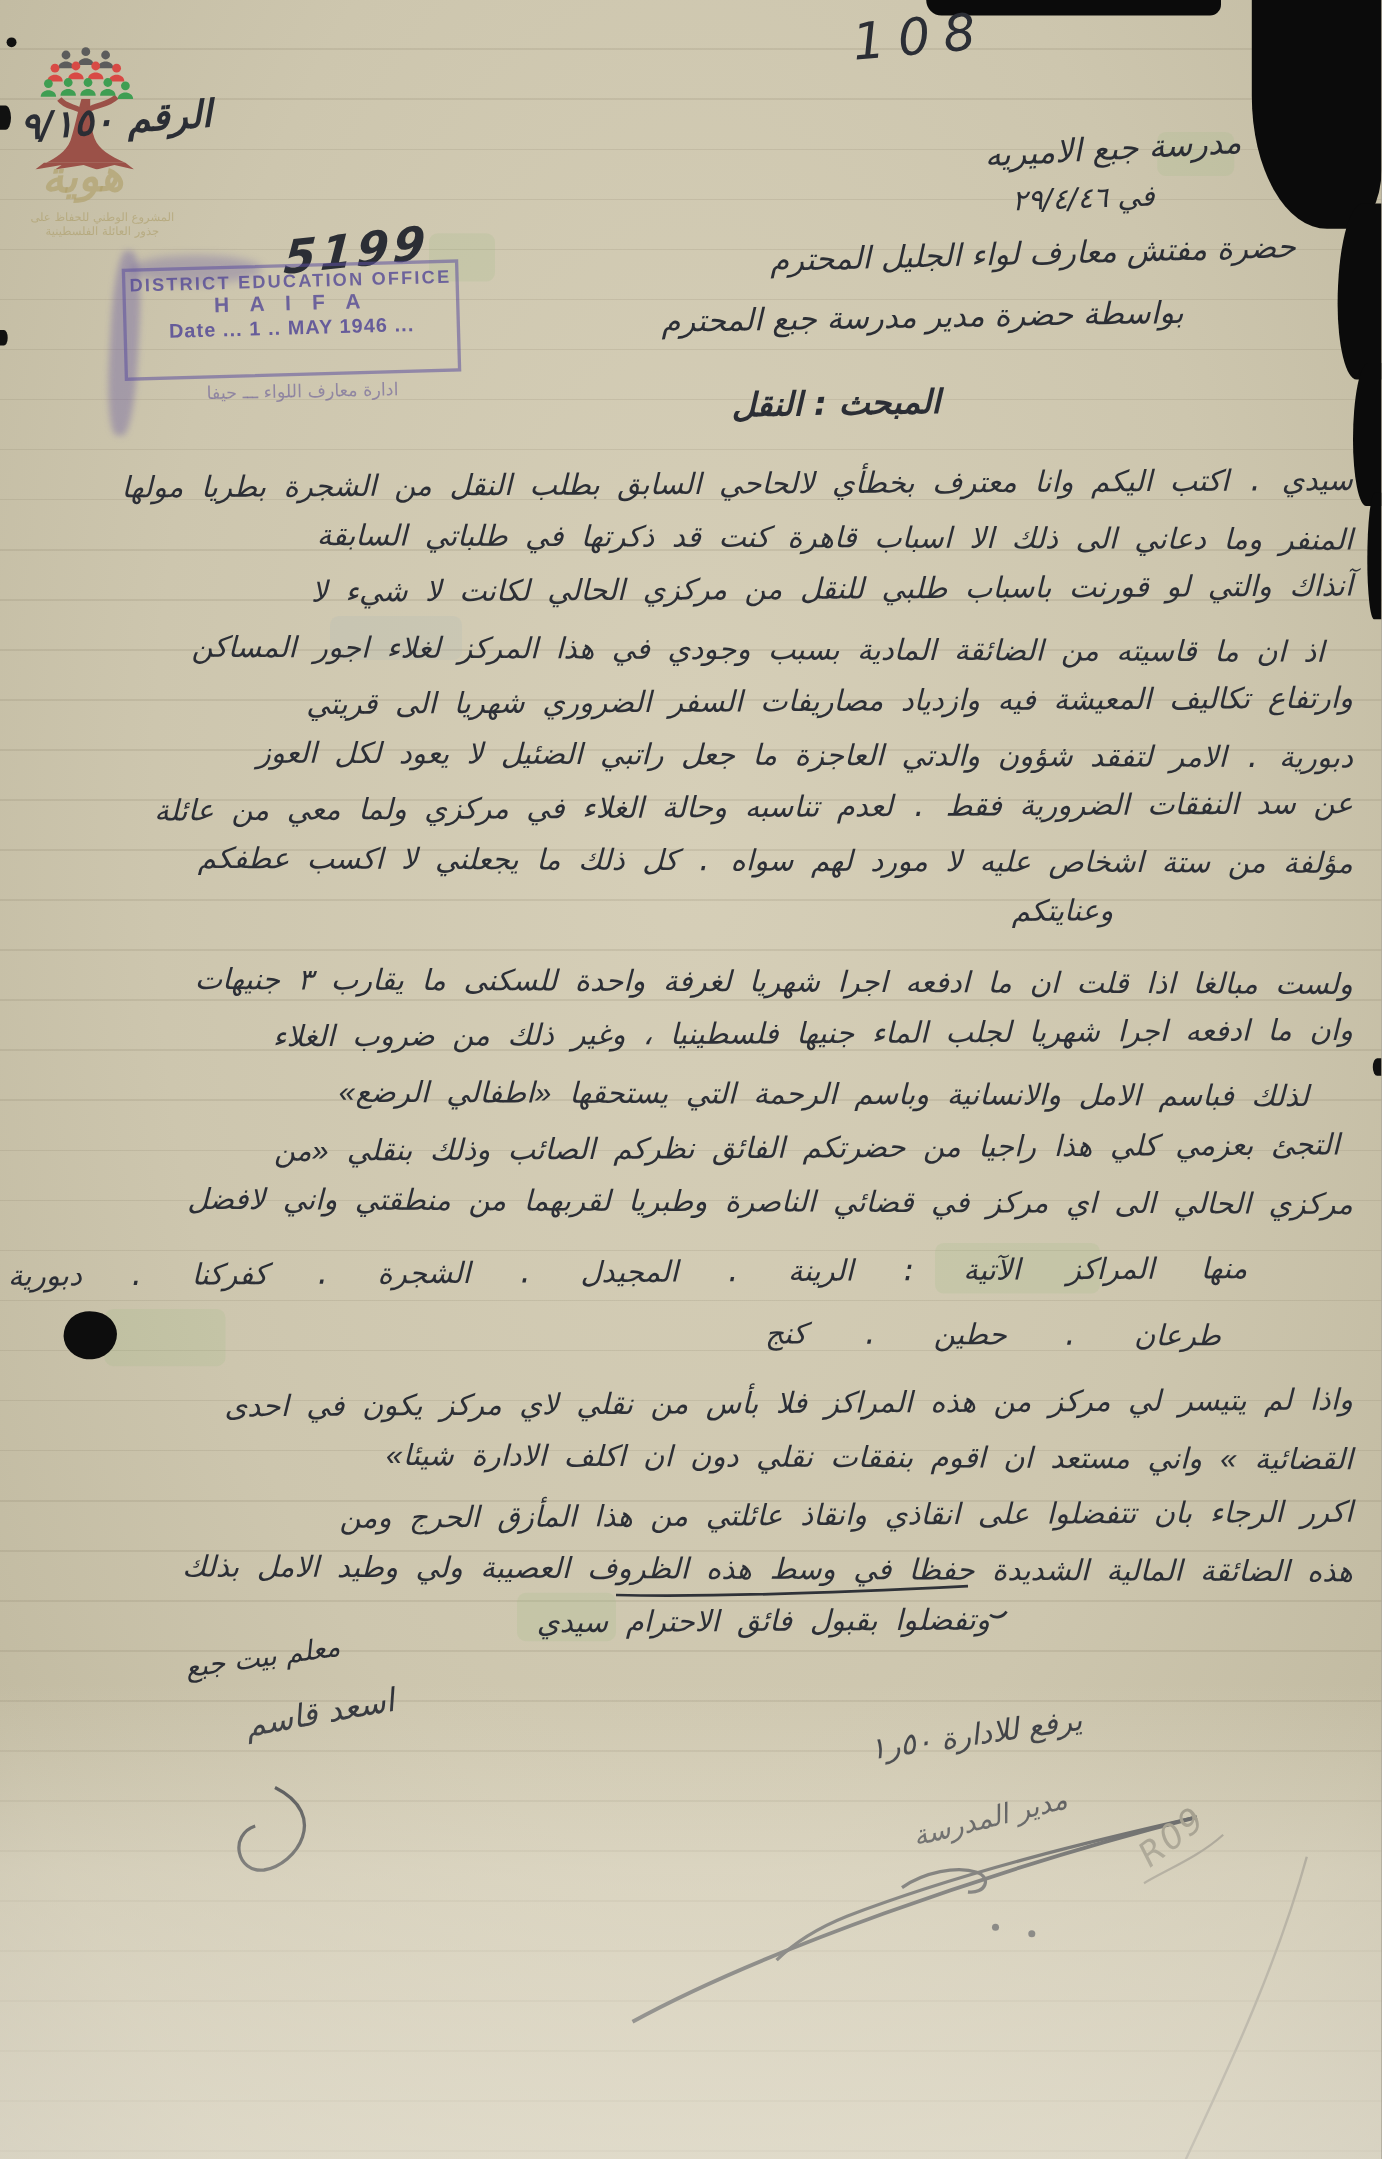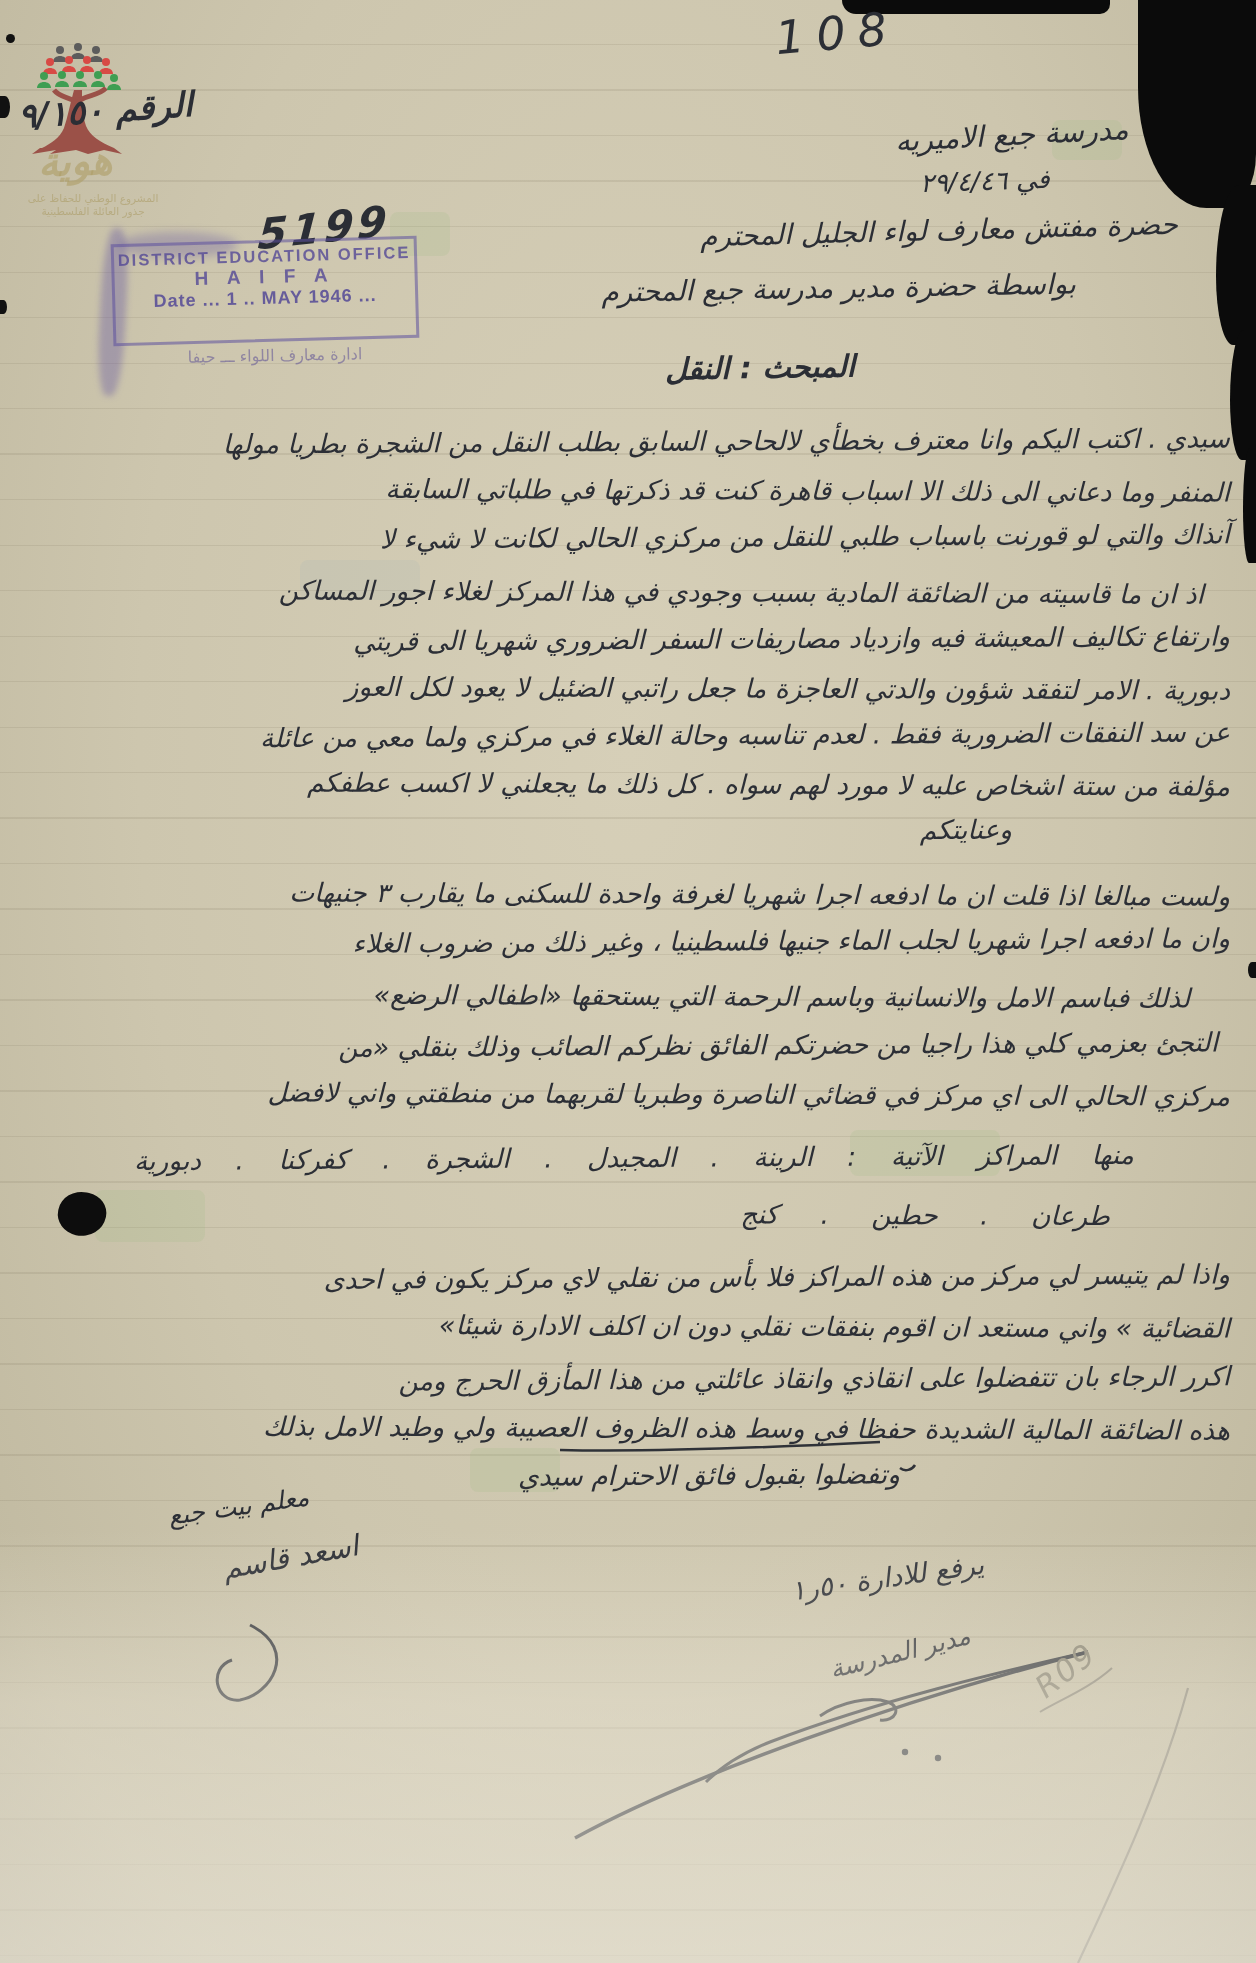--- a/index.html
+++ b/index.html
@@ -49,21 +49,21 @@
   .stamp .s2{font-size:19px;font-weight:bold;letter-spacing:7px;}
   .stamp .s3{font-size:18px;font-weight:bold;letter-spacing:1px;color:rgba(84,73,150,0.85);}
   .stamp-ar{left:150px;top:346px;width:250px;text-align:center;font-size:16px;color:rgba(92,80,150,0.55);transform:rotate(-1.2deg);direction:rtl;}
   .stamp-smudge{left:100px;top:228px;width:26px;height:168px;background:rgba(92,78,160,0.35);filter:blur(3px);border-radius:40%;transform:rotate(3deg);}
   .stamp-smudge2{left:118px;top:232px;width:120px;height:26px;background:rgba(92,78,160,0.3);filter:blur(4px);border-radius:50%;}
   
   .recipient1{left:548px;top:216px;width:630px;font-size:28px;transform:rotate(-1.5deg);direction:rtl;text-align:right;}
   .recipient2{left:556px;top:272px;width:520px;font-size:28px;transform:rotate(-1deg);direction:rtl;text-align:right;}
   .subject{left:665px;top:350px;font-size:30px;font-weight:bold;transform:rotate(-1deg);direction:rtl;}
   
-  .body-block{left:24px;top:418px;width:1206px;direction:rtl;}
+  .body-block{left:24px;top:418px;width:1206px;direction:rtl;font-family:Liberation Mono, monospace;}
   .bl{display:block;height:48px;line-height:48px;font-size:26.5px;color:#2c2f36;white-space:nowrap;overflow:visible;text-align:right;}
   .bl:nth-child(odd){transform:rotate(-0.35deg);}
   .bl:nth-child(even){transform:rotate(0.25deg);}
   .l4{margin-top:6px;padding-right:26px;}
   .l9{padding-right:218px;}
   .l10{margin-top:14px;}
   .l12{margin-top:6px;padding-right:40px;}
   .l13{margin-top:2px;padding-right:12px;}
   .l15{margin-top:16px;padding-right:96px;word-spacing:26px;}
   .l16{margin-top:8px;padding-right:120px;word-spacing:34px;}

